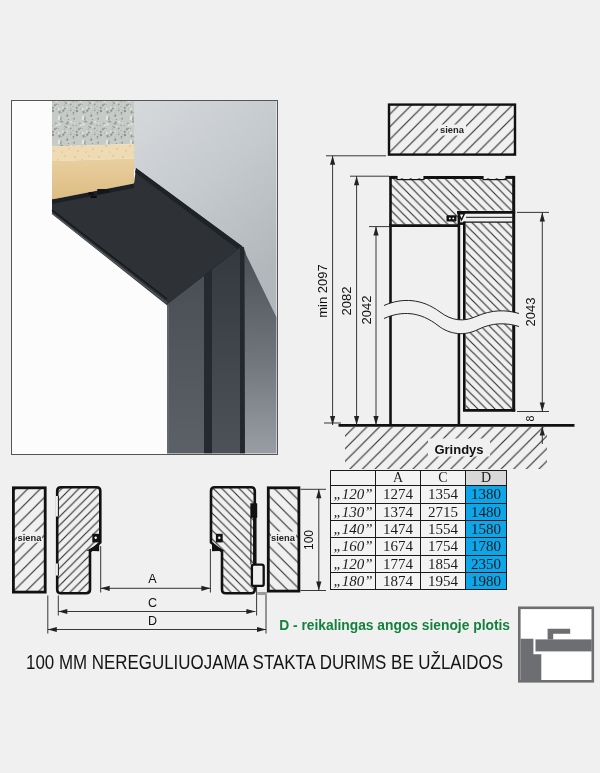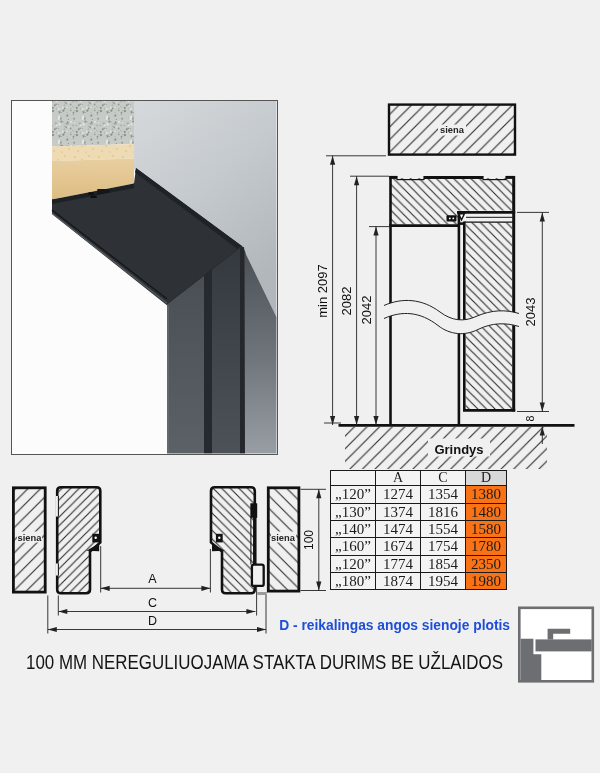--- a/index.html
+++ b/index.html
@@ -5,27 +5,27 @@
   html,body{margin:0;padding:0;}
   body{width:600px;height:773px;background:#f0f0f0;position:relative;overflow:hidden;
        font-family:"Liberation Sans", sans-serif;}
   #stage{position:absolute;left:0;top:0;width:600px;height:773px;}
   svg{position:absolute;left:0;top:0;}
   table.spec{position:absolute;left:330px;top:470px;border-collapse:collapse;
        font-family:"Liberation Serif", serif;font-size:15px;color:#1c1c1c;}
   table.spec td{border:1.6px solid #1a1a1a;text-align:center;padding:0;
        background:#f3f3f3;height:16.3px;line-height:16.3px;}
   table.spec tr.hd td{height:14.4px;line-height:14.4px;font-size:14px;}
-  table.spec td.c1{width:44px;}
+  table.spec td.c1{width:44px;font-style:italic;}
   table.spec td.c2{width:44px;}
   table.spec td.c3{width:44px;}
-  table.spec td.c4{width:40px;background:#f97316;}
+  table.spec td.c4{width:40px;background:#0ea5e9;}
   table.spec tr.hd td.c4{background:#d8d8d8;}
   .capgray{position:absolute;left:278px;top:618px;width:232px;text-align:right;
-       font-size:13.8px;font-weight:bold;color:#1d4ed8;letter-spacing:0px;}
+       font-size:13.8px;font-weight:bold;color:#15803d;letter-spacing:0px;}
   .capmain{position:absolute;left:26px;top:651px;white-space:nowrap;
        font-size:20px;color:#141414;transform-origin:0 0;transform:scaleX(0.846);}
 </style>
 </head>
 <body>
 <div id="stage">
 <svg width="600" height="773" viewBox="0 0 600 773">
 <defs>
 
   <pattern id="hB8" patternUnits="userSpaceOnUse" width="8.6" height="8.6">
@@ -357,21 +357,21 @@
         </tr>
   <tr>
           <td class="c1">„120”</td>
           <td class="c2">1274</td>
           <td class="c3">1354</td>
           <td class="c4">1380</td>
         </tr>
   <tr>
           <td class="c1">„130”</td>
           <td class="c2">1374</td>
-          <td class="c3">1816</td>
+          <td class="c3">2715</td>
           <td class="c4">1480</td>
         </tr>
   <tr>
           <td class="c1">„140”</td>
           <td class="c2">1474</td>
           <td class="c3">1554</td>
           <td class="c4">1580</td>
         </tr>
   <tr>
           <td class="c1">„160”</td>

